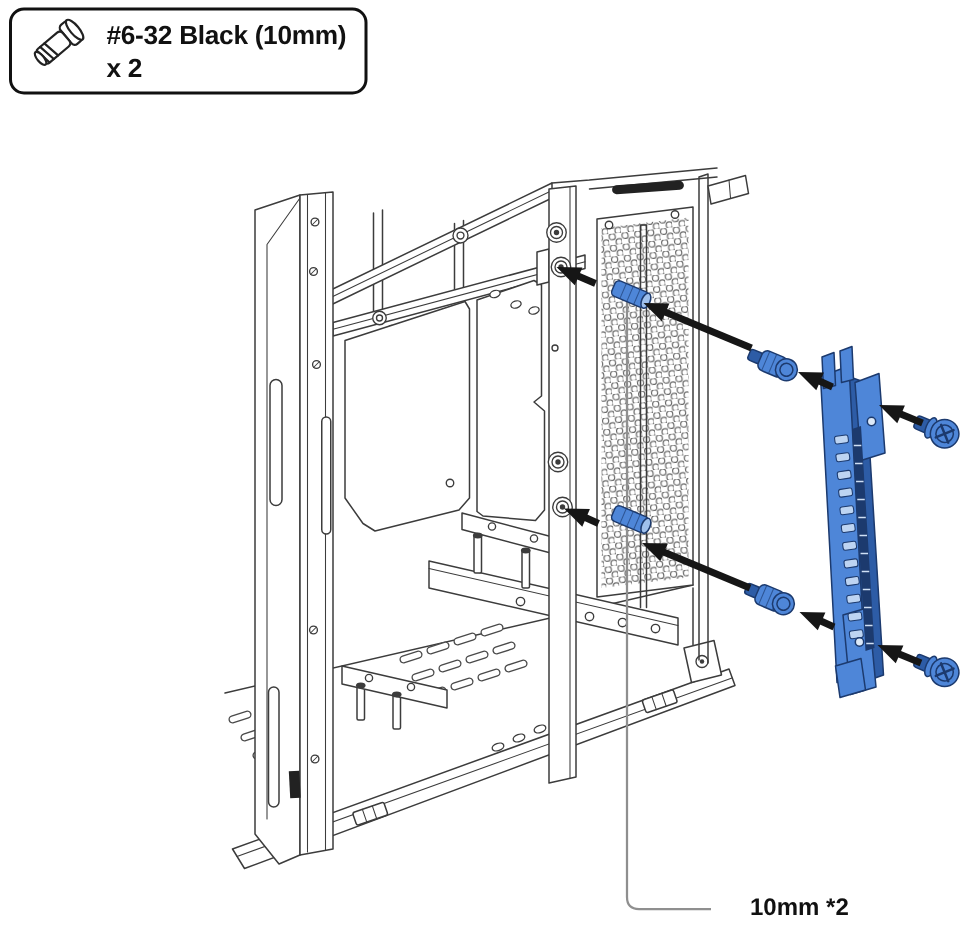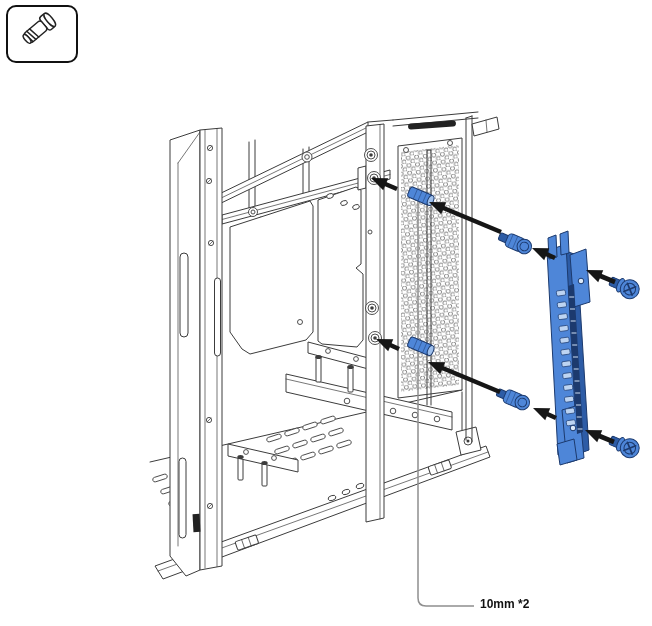--- a/index.html
+++ b/index.html
@@ -12,22 +12,22 @@
     position:absolute;left:6px;top:5px;
     display:flex;align-items:center;gap:7px;
     border:2.5px solid var(--ink,#111);border-radius:10px;
     padding:3px 12px 3px 8px;height:48px;background:#fff;z-index:5;
   }
   .callout-text{
     font-weight:700;font-size:17.5px;line-height:1.28;
     color:var(--ink,#111);letter-spacing:-0.2px;white-space:nowrap;
   }
   .dim-label{
-    position:absolute;left:480px;top:597px;z-index:5;
-    font-weight:700;font-size:12px;color:var(--ink,#111);white-space:nowrap;
+    position:absolute;left:500px;top:597px;z-index:5;
+    font-weight:700;font-size:16px;color:var(--ink,#111);white-space:nowrap;
   }
   svg.diagram{position:absolute;left:0;top:0;}
   
   .ln{stroke:var(--line,#3c3c3c);fill:none;stroke-width:1;stroke-linecap:round;stroke-linejoin:round;}
   .lnt{stroke:var(--line,#3c3c3c);fill:none;stroke-width:.7;stroke-linecap:round;}
   .lnf{stroke:var(--line,#3c3c3c);fill:#ffffff;stroke-width:1;stroke-linejoin:round;}
   .hole{fill:#ffffff;stroke:var(--line,#3c3c3c);stroke-width:.9;}
   .dot{fill:var(--line,#3c3c3c);stroke:none;}
   .slotv{fill:#ffffff;stroke:#4a4a4a;stroke-width:.9;}
   .icon-ln{stroke:#222;fill:#fff;stroke-width:1.6;stroke-linejoin:round;stroke-linecap:round;}
@@ -53,20 +53,24 @@
 <div class="callout">
   <svg width="48" height="50" viewBox="0 0 48 54">
     <g transform="translate(33,13) rotate(140)">
       <rect class="icon-ln" x="-3" y="-9" width="9" height="18" rx="3"></rect>
       <ellipse class="icon-ln" cx="-2" cy="0" rx="3.2" ry="9"></ellipse>
       <rect class="icon-ln" x="6" y="-6.5" width="24" height="13" rx="3"></rect>
       <path class="icon-ln" d="M19,-6.5 L21,6.5 M23,-6.5 L25,6.5 M27,-6 L28.5,5.5" fill="none"></path>
       <ellipse class="icon-ln" cx="30" cy="0" rx="2.4" ry="5.8"></ellipse>
     </g>
   </svg>
+  <div class="callout-text">
+    <div>#6-32 Black (10mm)</div>
+    <div>x 2</div>
+  </div>
 </div>
 
 <div class="dim-label">10mm *2</div>
 
 <svg class="diagram" width="652" height="626" viewBox="0 0 652 626">
   <defs>
     <pattern id="vholes" width="8.6" height="7.6" patternUnits="userSpaceOnUse" patternTransform="rotate(-6)">
       <circle cx="2.4" cy="2" r="2.05" fill="#fff" stroke="#666" stroke-width="0.8"></circle>
       <circle cx="6.7" cy="5.8" r="2.05" fill="#fff" stroke="#666" stroke-width="0.8"></circle>
     </pattern>

